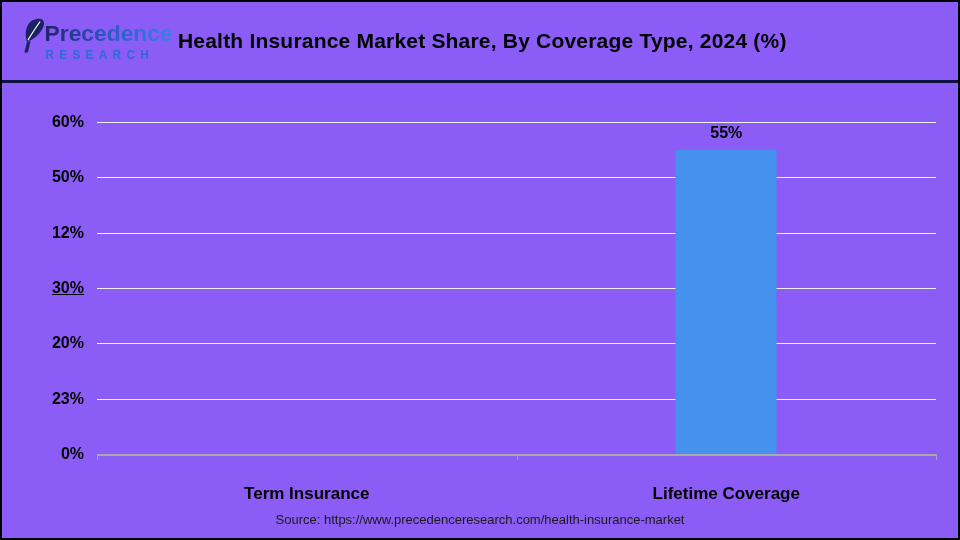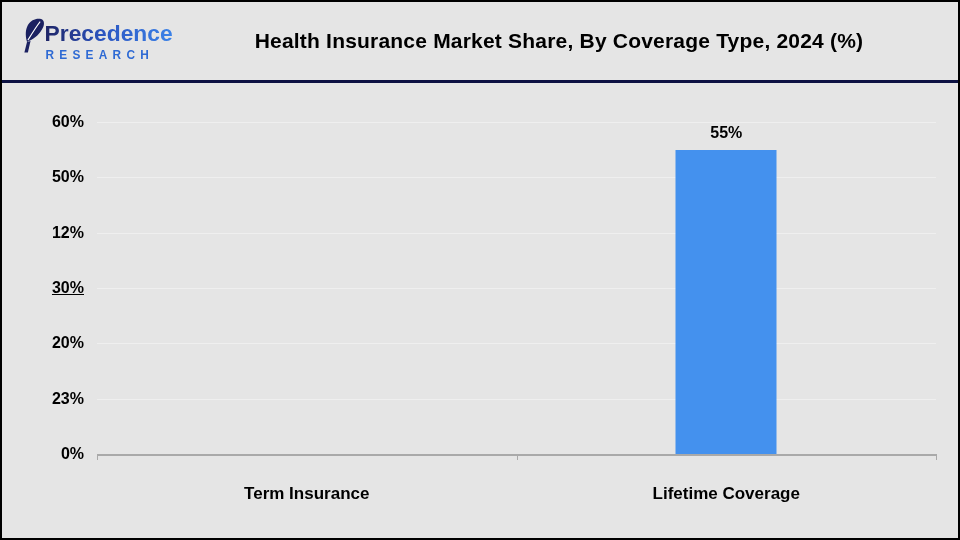--- a/index.html
+++ b/index.html
@@ -1,22 +1,22 @@
 <!DOCTYPE html>
 <html><head>
 <meta charset="utf-8">
 <style>
   html,body{margin:0;padding:0;background:#fff;}
-  .figure{position:relative;width:960px;height:540px;background:#e5e5e5;
+  .figure{position:relative;width:960px;height:540px;background:#8b5cf6;
     border:2px solid #000;box-sizing:border-box;
     font-family:"Liberation Sans",sans-serif;overflow:hidden;}
   
   .header{position:absolute;top:0;left:0;right:0;height:78px;display:flex;align-items:center;}
   .logo{flex:0 0 auto;margin-left:18px;width:158px;height:56px;}
-  .title{flex:1;margin:0;text-align:center;font-size:21px;font-weight:bold;color:#000;
+  .title{flex:1;margin:0;font-size:21px;font-weight:bold;color:#000;
     padding-right:18px;letter-spacing:0.2px;}
   .divider{position:absolute;top:78px;left:0;right:0;height:3px;background:#0d1243;}
   
   .chart{position:absolute;top:81px;left:0;right:0;bottom:0;}
   .plot{position:absolute;left:95px;right:22px;top:39px;height:332px;
     border-bottom:2px solid #a9a9a9;}
   .gridline{position:absolute;left:0;right:0;height:1px;background:#efefef;}
   .xtick{position:absolute;top:100%;width:1px;height:6px;background:#a9a9a9;}
   .band{position:absolute;top:0;height:100%;}
   .bar{position:absolute;bottom:0;left:50%;transform:translateX(-50%);width:101px;}
@@ -80,15 +80,16 @@
         <div class="xtick" style="left: 100%;"></div>
         <div class="band" style="left: 50%; width: 50%;">
           <div class="bar" style="height: 91.6667%; background: rgb(68, 145, 238);"></div>
           <div class="datalabel" style="bottom: calc(91.6667% + 8px);">55%</div>
         </div>
       </div>
     <div class="xlabels">
         <div class="xlabel" style="left: 0%; width: 50%;">Term Insurance</div>
         <div class="xlabel" style="left: 50%; width: 50%;">Lifetime Coverage</div>
       </div>
+    <div class="source">Source: https://www.precedenceresearch.com/health-insurance-market</div>
   </div>
 
 </div>
 
 </body></html>

